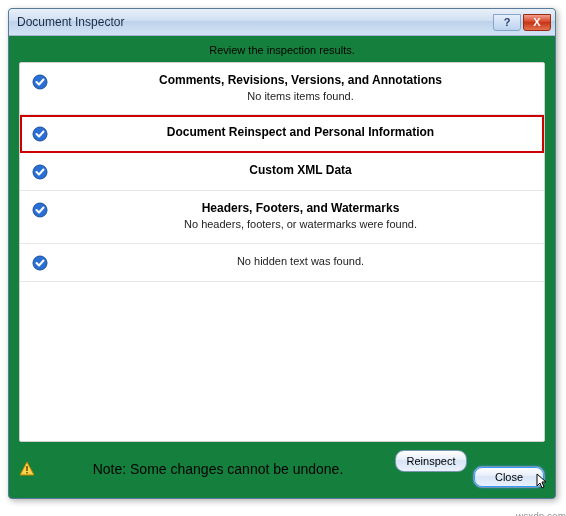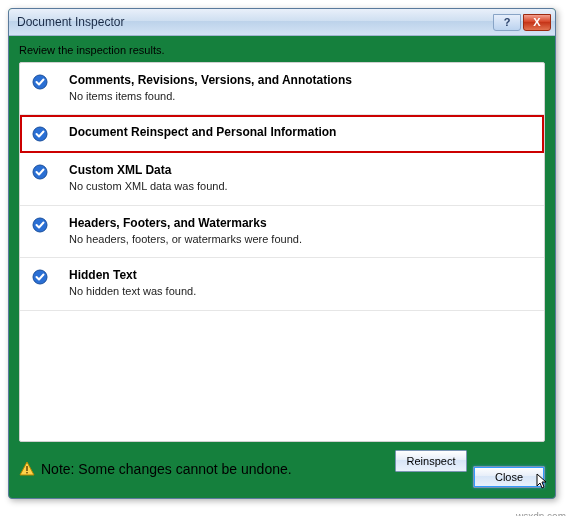--- a/index.html
+++ b/index.html
@@ -51,20 +51,21 @@
   }
   .titlebar .close {
     background: linear-gradient(to bottom, #f3a090, #d64527 45%, #c33115 46%, #e2724f);
     border: 1px solid #9c2a10;
     color: #fff;
     font-size: 11px;
     font-weight: bold;
   }
   .client {
     padding: 6px 10px 10px 10px;
+    text-align: center;
   }
   .instruction {
     font-size: 11px;
     margin: 2px 0 6px 0;
   }
   .panel {
     border: 1px solid #d0d0d0;
     border-radius: 2px;
     height: 378px;
     overflow: hidden;
@@ -117,21 +118,21 @@
   }
   .btns {
     display: flex;
     gap: 6px;
     margin-left: auto;
   }
   .btn {
     min-width: 72px;
     height: 22px;
     border: 1px solid #7a95b4;
-    border-radius: 1px;
+    border-radius: 9px;
     background: linear-gradient(to bottom, #ffffff, #e7eef9 45%, #d7e5f7 46%, #eaf2fc);
     font-size: 11px;
     color: #000;
     display: flex;
     align-items: center;
     justify-content: center;
     box-sizing: border-box;
     position: relative;
   }
   .btn.default {
@@ -200,42 +201,40 @@
         </div>
       </div>
 
       <div class="section">
         <svg class="chk" viewBox="0 0 16 16">
               <circle cx="8" cy="8" r="7" fill="#2a6fd4" stroke="#1a4f9c"></circle>
               <path d="M4.5 8 L7 10.5 L11.5 5.5" stroke="#fff" stroke-width="2" fill="none" stroke-linecap="round" stroke-linejoin="round"></path>
             </svg>
         <div class="sec-body">
           <div class="sec-title">Custom XML Data</div>
-          <div class="sec-desc">No custom XML data was found.</div>
         </div>
       </div>
 
       <div class="section">
         <svg class="chk" viewBox="0 0 16 16">
               <circle cx="8" cy="8" r="7" fill="#2a6fd4" stroke="#1a4f9c"></circle>
               <path d="M4.5 8 L7 10.5 L11.5 5.5" stroke="#fff" stroke-width="2" fill="none" stroke-linecap="round" stroke-linejoin="round"></path>
             </svg>
         <div class="sec-body">
           <div class="sec-title">Headers, Footers, and Watermarks</div>
           <div class="sec-desc">No headers, footers, or watermarks were found.</div>
         </div>
       </div>
 
       <div class="section">
         <svg class="chk" viewBox="0 0 16 16">
               <circle cx="8" cy="8" r="7" fill="#2a6fd4" stroke="#1a4f9c"></circle>
               <path d="M4.5 8 L7 10.5 L11.5 5.5" stroke="#fff" stroke-width="2" fill="none" stroke-linecap="round" stroke-linejoin="round"></path>
             </svg>
         <div class="sec-body">
-          <div class="sec-title">Hidden Text</div>
           <div class="sec-desc">No hidden text was found.</div>
         </div>
       </div>
 
     </div>
 
     <div class="footer">
       <svg class="warn" viewBox="0 0 16 16">
             <path d="M8 1 L15 14 L1 14 Z" fill="#ffd24a" stroke="#b58700"></path>
             <rect x="7.3" y="5" width="1.4" height="5" fill="#5a3b00"></rect>

